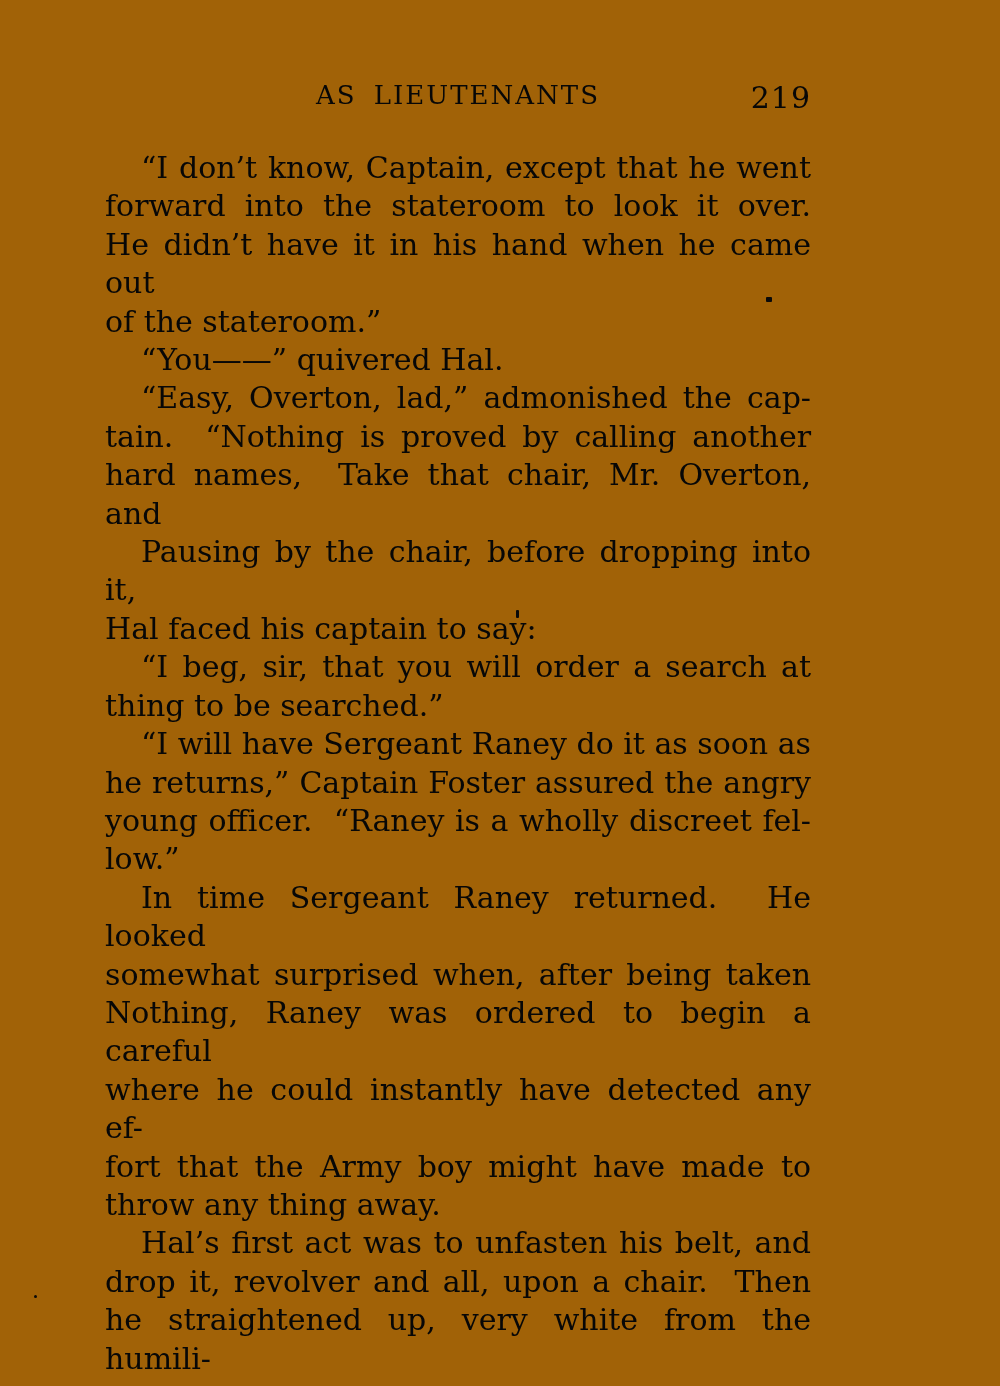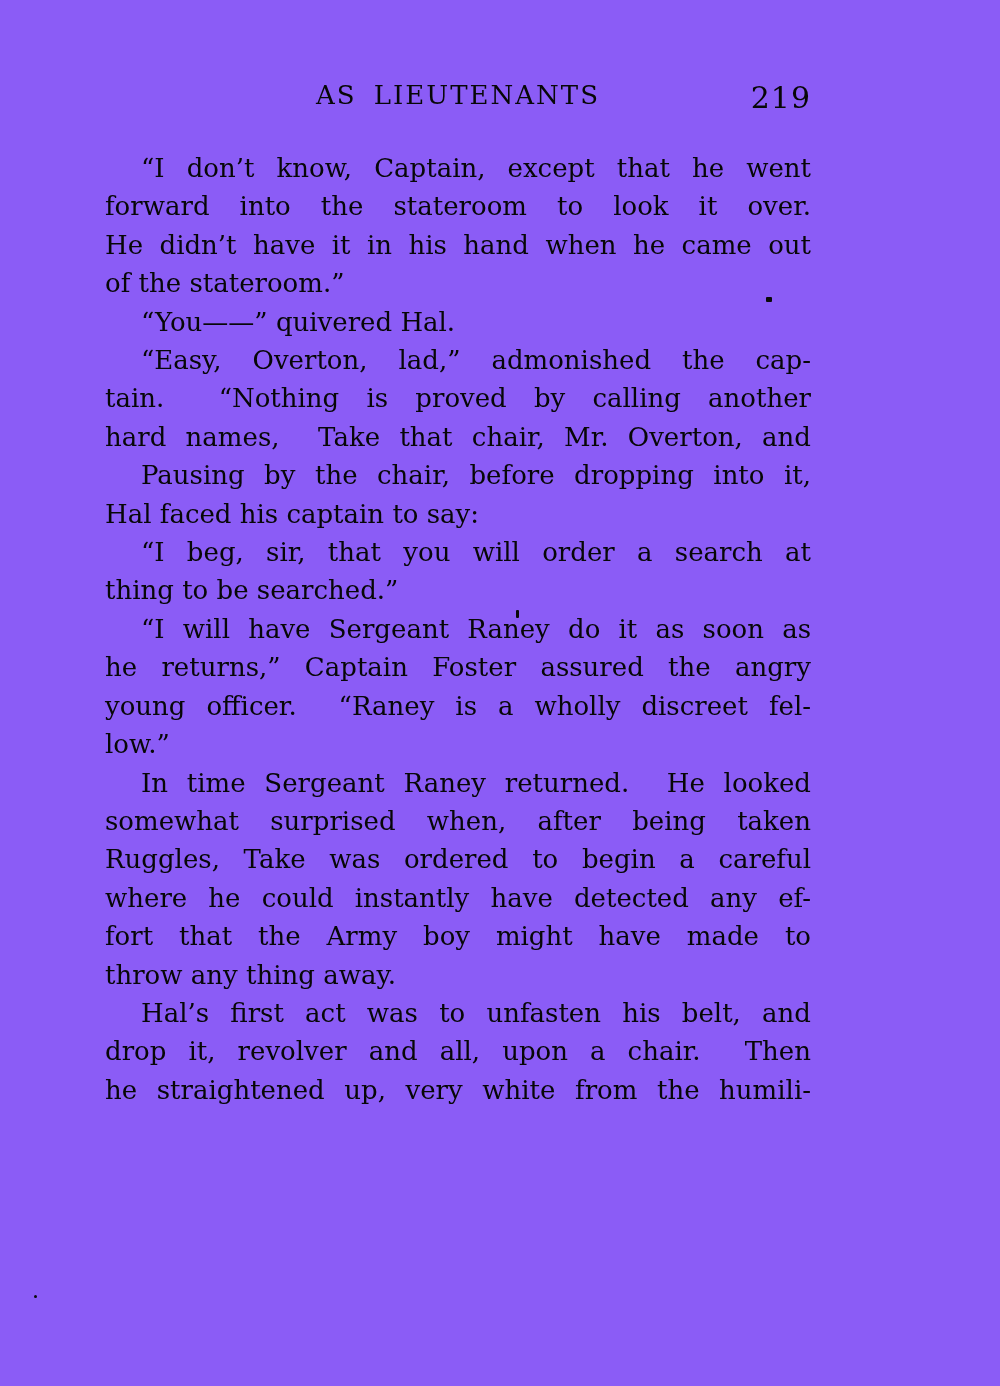--- a/index.html
+++ b/index.html
@@ -4,21 +4,21 @@
 <style>
   html, body {
     margin: 0;
     padding: 0;
     background: #ffffff;
   }
   .page {
     position: relative;
     width: 1000px;
     height: 1386px;
-    background: #8b5cf6;
+    background: #a16207;
     overflow: hidden;
     font-family: "DejaVu Serif", serif;
     color: #070707;
   }
   .running-header {
     position: absolute;
     left: 105px;
     top: 80px;
     width: 706px;
     height: 34px;
@@ -38,21 +38,21 @@
     right: 0;
     top: 0;
     font-size: 30px;
     letter-spacing: 1px;
   }
   .text-block {
     position: absolute;
     left: 105px;
     top: 149px;
     width: 706px;
-    font-size: 26px;
+    font-size: 30px;
     line-height: 38.4px;
   }
   .line {
     text-align: justify;
     text-align-last: justify;
     white-space: normal;
   }
   .line.lastline {
     text-align: center;
     text-align-last: left;
@@ -90,21 +90,21 @@
       <div class="line indent">Pausing by the chair, before dropping into it,</div>
       <div class="line lastline">Hal faced his captain to say:</div>
       <div class="line indent">“I beg, sir, that you will order a search at</div>
       <div class="line lastline">thing to be searched.”</div>
       <div class="line indent">“I will have Sergeant Raney do it as soon as</div>
       <div class="line">he returns,” Captain Foster assured the angry</div>
       <div class="line">young officer.&nbsp; “Raney is a wholly discreet fel-</div>
       <div class="line lastline">low.”</div>
       <div class="line indent">In time Sergeant Raney returned.&nbsp; He looked</div>
       <div class="line">somewhat surprised when, after being taken</div>
-      <div class="line">Ruggles, Take was ordered to begin a careful</div>
+      <div class="line">Nothing, Raney was ordered to begin a careful</div>
       <div class="line">where he could instantly have detected any ef-</div>
       <div class="line">fort that the Army boy might have made to</div>
       <div class="line lastline">throw any thing away.</div>
       <div class="line indent">Hal’s first act was to unfasten his belt, and</div>
       <div class="line">drop it, revolver and all, upon a chair.&nbsp; Then</div>
       <div class="line">he straightened up, very white from the humili-</div>
     </div>
 
   <div class="artifact dot-a"></div>
   <div class="artifact dot-b"></div>

